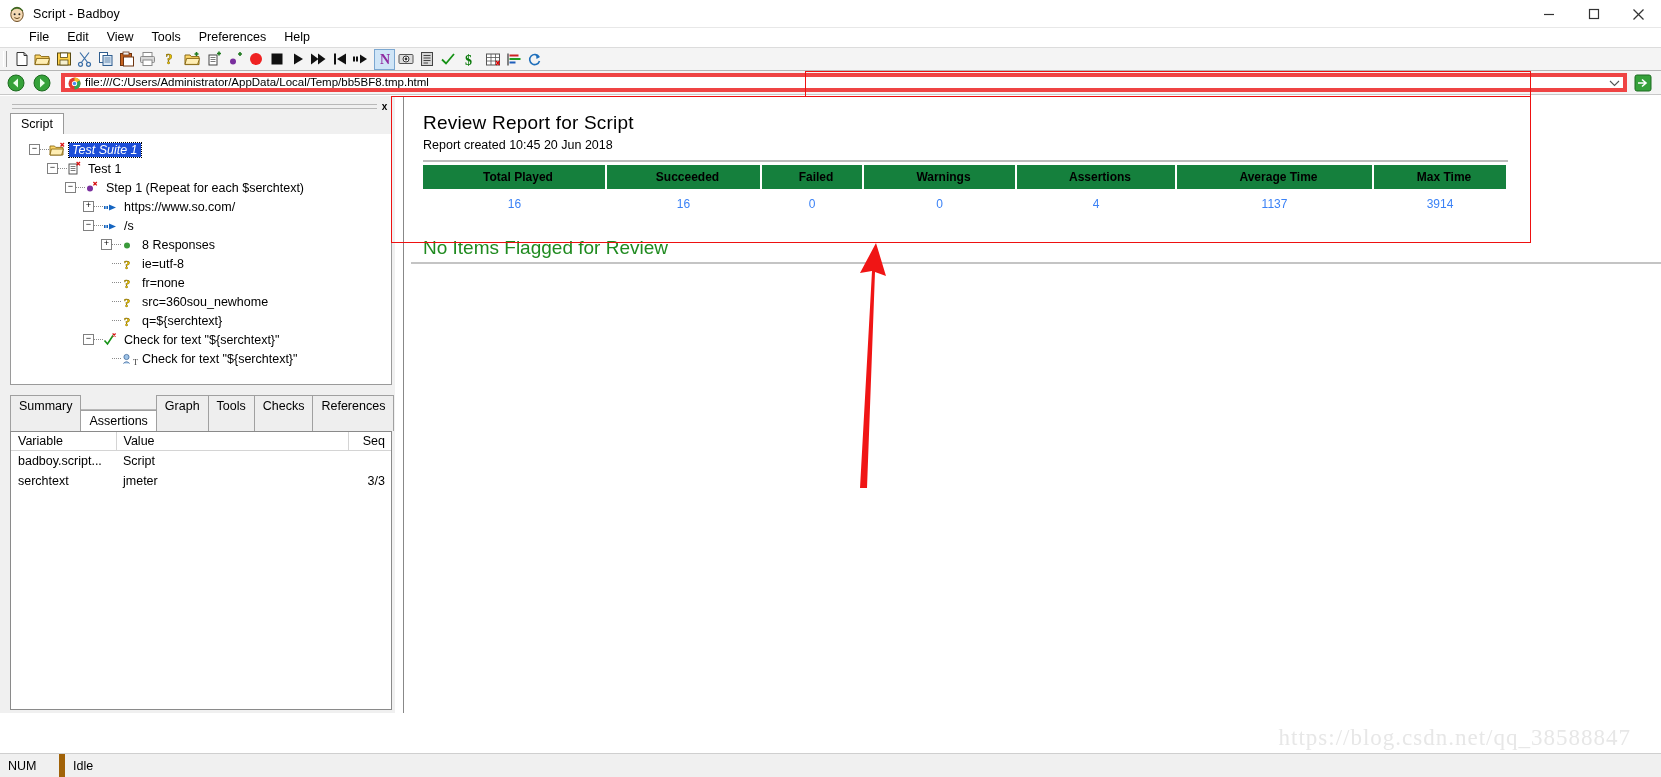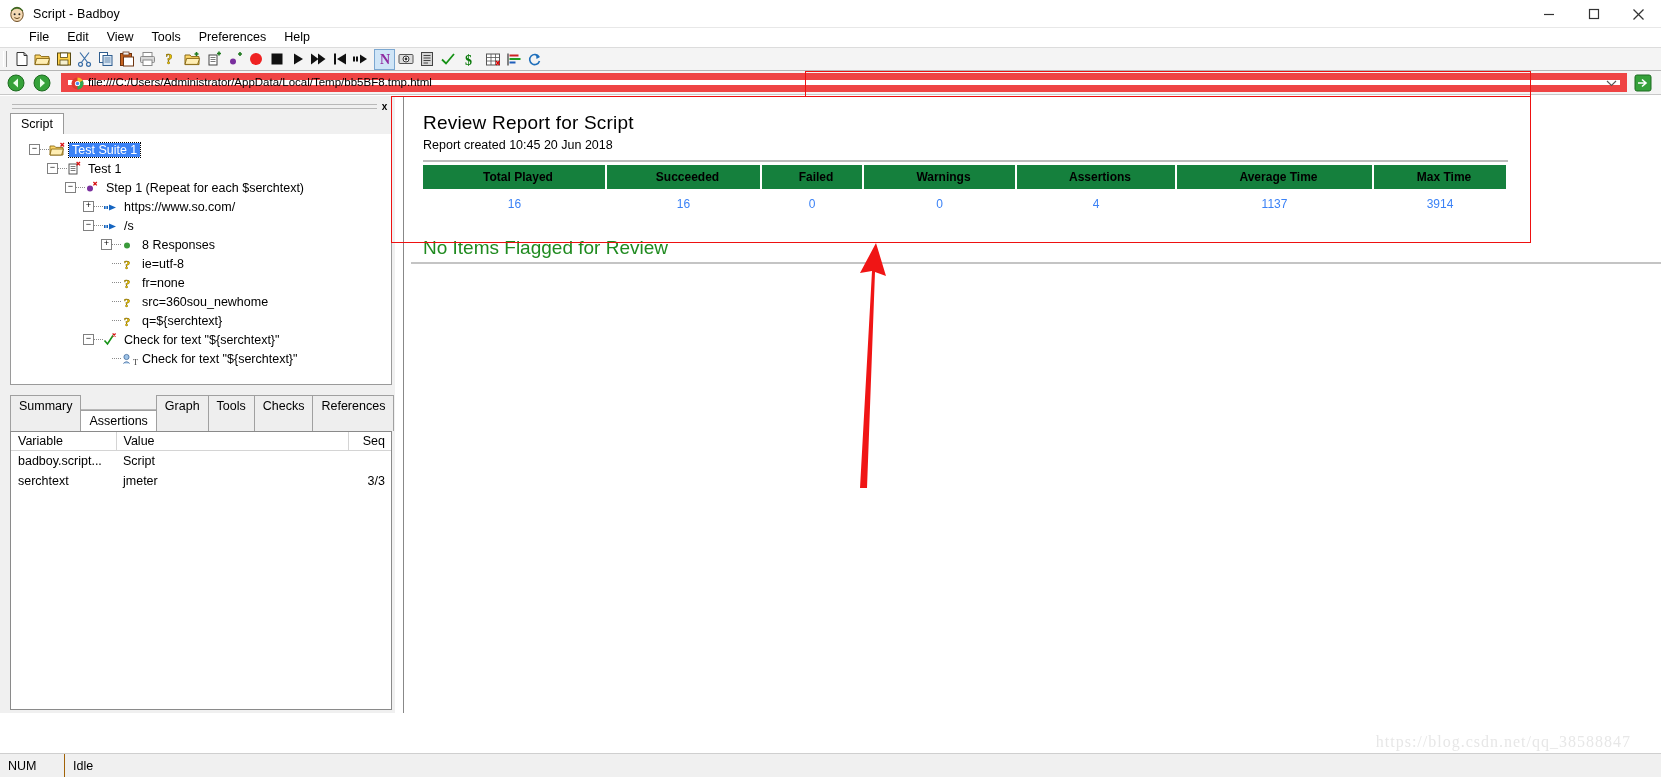--- a/index.html
+++ b/index.html
@@ -80,21 +80,21 @@
     background: #f4f4f4;
     display: flex; align-items: center;
     border-bottom: 1px solid #c8c8c8;
   }
   .nav-btn {
     width: 20px; height: 20px; margin-left: 6px; flex: none;
     display: flex; align-items: center; justify-content: center;
   }
   .url-wrap {
     flex: 1; height: 19px; margin-left: 9px; margin-right: 6px;
-    background: #fff; border: 7px solid #ef4444;
+    background: #fff; border: 4px solid #ef4444;
     display: flex; align-items: center; position: relative;
   }
   .url-favicon { width: 13px; height: 13px; margin-left: 3px; margin-right: 4px; flex: none; }
   .url-text {
     font-size: 11.5px; color: #000; flex: 1; line-height: 17px;
     white-space: nowrap; overflow: hidden;
   }
   .url-caret {
     width: 17px; height: 17px; display: flex; align-items: center; justify-content: center;
     flex: none;
@@ -147,22 +147,23 @@
     width: 11px; height: 11px; border: 1px solid #808080; background: #fff;
     display: inline-flex; align-items: center; justify-content: center;
     flex: none; margin-right: 0px; font-size: 9px; line-height: 9px; color: #000;
     font-family: "Liberation Mono", monospace;
   }
   .exp-spacer { width: 11px; height: 11px; flex: none; }
   .dots { width: 9px; height: 1px; flex: none; border-top: 1px dotted #8a8a8a; }
   .ticon { width: 17px; height: 16px; flex: none; position: relative; margin-right: 3px; }
   .tlabel { padding-left: 1px; }
   .tlabel.sel {
-    background: #3b82f6; color: #fff; outline: 1px dotted #000;
+    background: #1d4ed8; color: #fff; outline: 1px dotted #000;
     padding: 0 3px;
+    font-style: italic;
   }
 
   
   .bottom-panel {
     position: absolute; left: 10px; top: 398px; width: 382px; height: 312px;
   }
   .btabs {
     position: absolute; left: 0; top: 12px; height: 21px; display: flex; align-items: flex-end;
   }
   .btab {
@@ -235,26 +236,26 @@
   .statusbar {
     position: absolute; left: 0; bottom: 0; width: 1661px; height: 24px;
     background: #f0f0f0; border-top: 1px solid #cfcfcf;
     display: flex; align-items: center;
   }
   .st-cell {
     font-size: 12.5px; color: #000; padding-left: 8px; height: 24px;
     display: flex; align-items: center;
   }
   .st-main { width: 1230px; border-right: 1px solid #d0d0d0; }
-  .st-num { width: 65px; border-right: 1px solid #a16207; }
+  .st-num { width: 65px; border-right: 6px solid #a16207; }
   .st-idle { width: 120px; }
 
   .watermark {
     position: absolute; right: 30px; bottom: 26px;
-    font-size: 16px; color: #e7e7e7;
+    font-size: 23px; color: #e7e7e7;
     font-family: "Liberation Serif", serif;
     letter-spacing: 1px; white-space: nowrap; user-select: none;
   }
 </style>
 </head>
 <body>
 
 <div id="app">
 
   <div class="titlebar">

